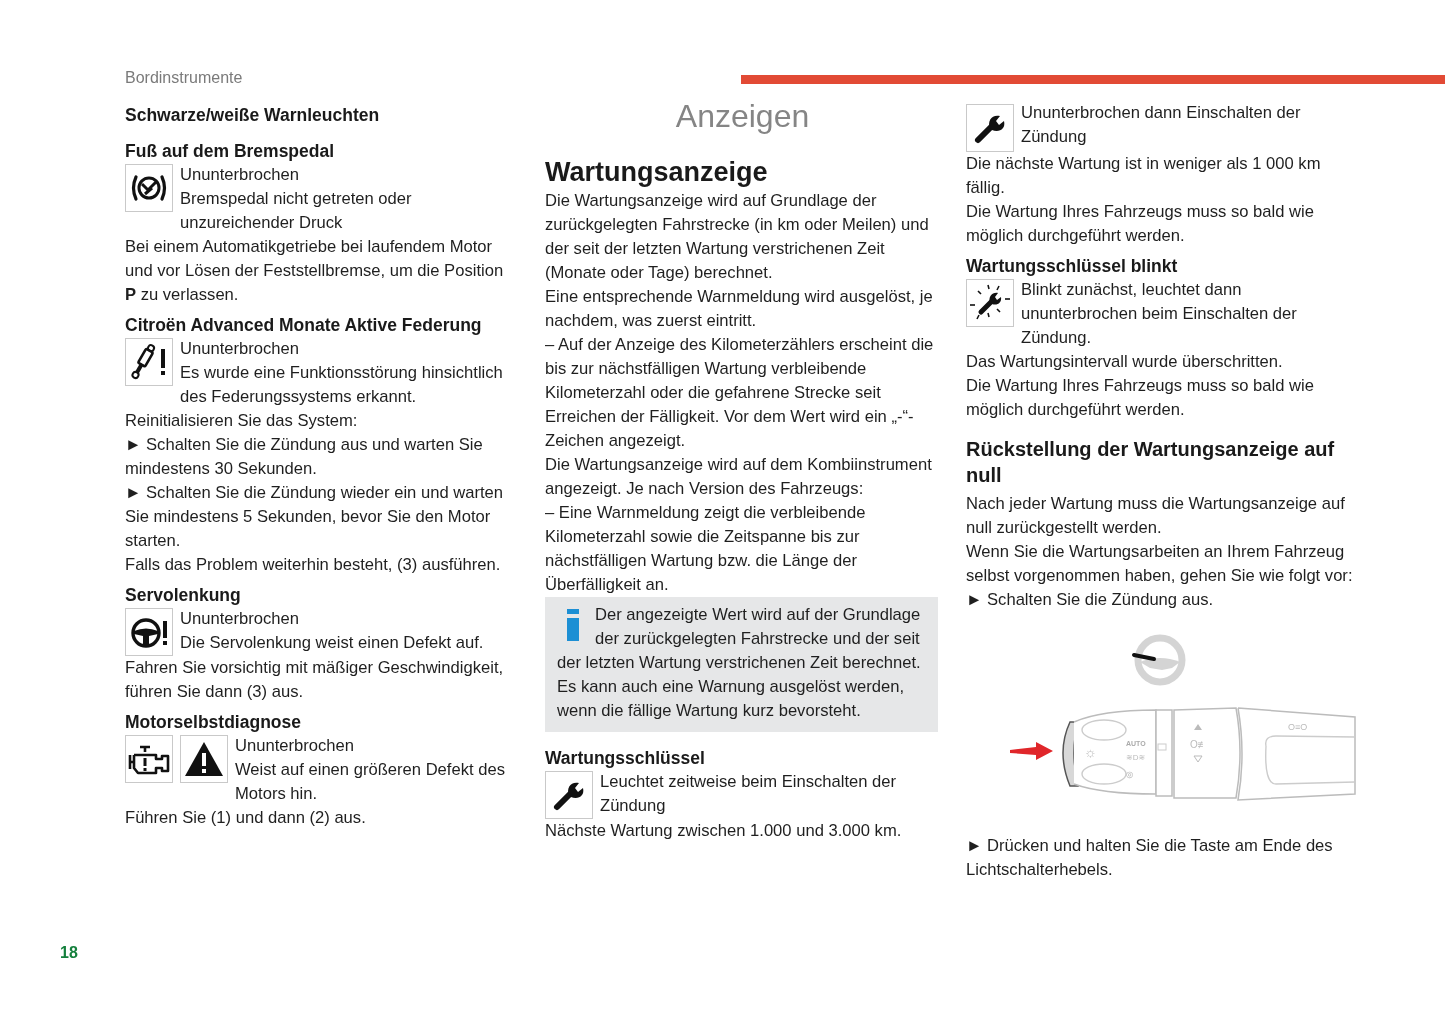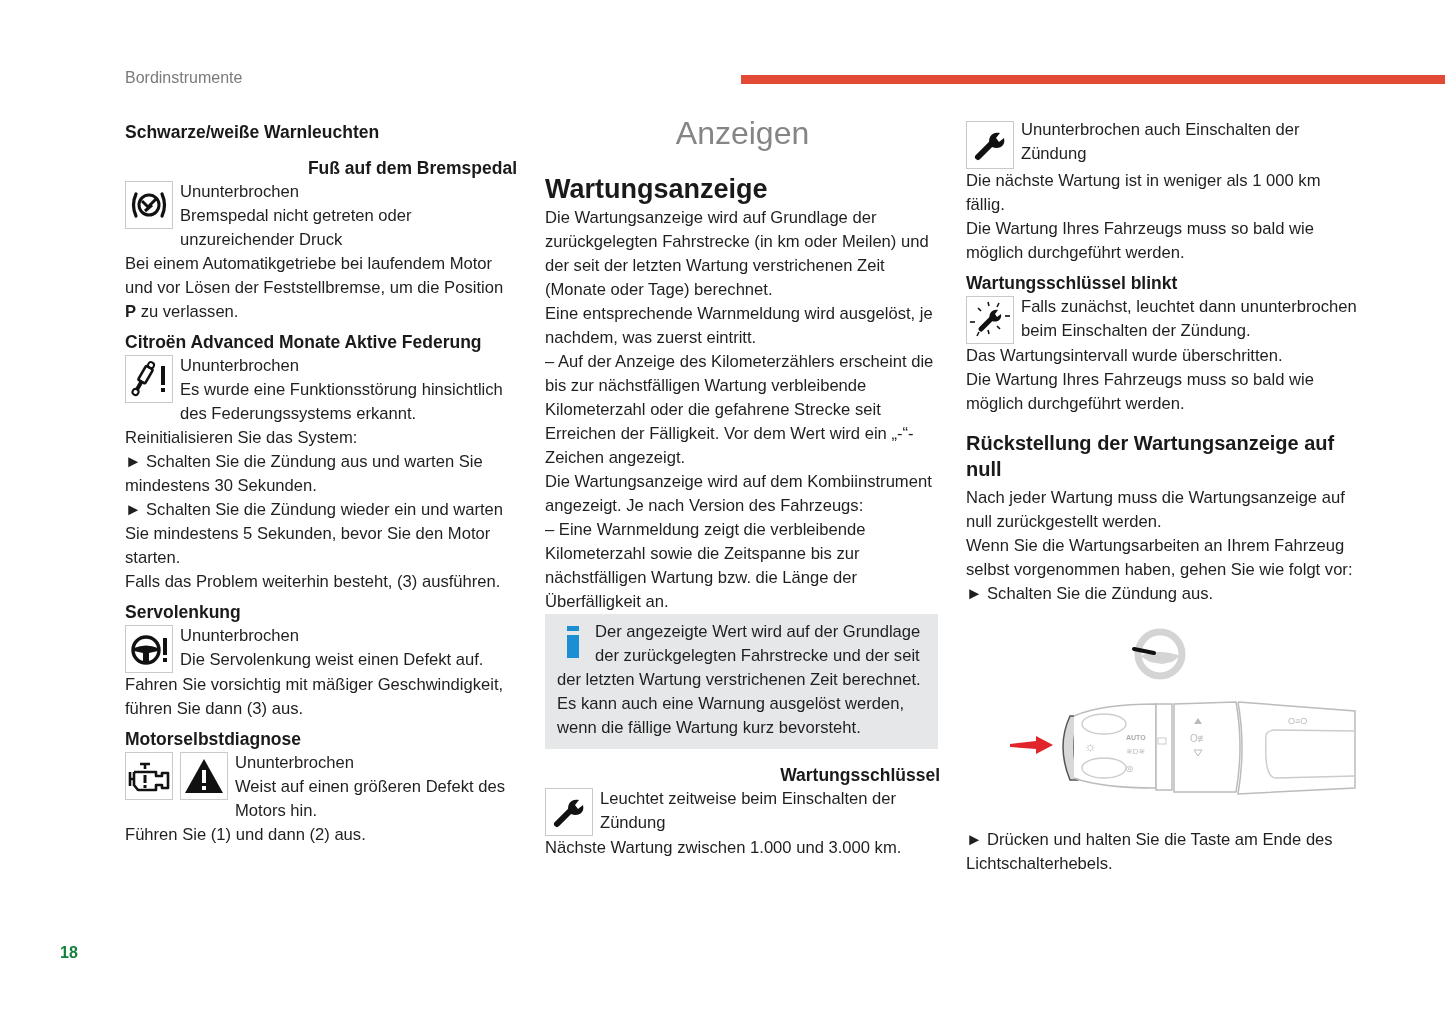--- a/index.html
+++ b/index.html
@@ -3,29 +3,29 @@
 <meta charset="utf-8">
 <style>
   * { box-sizing: border-box; margin: 0; padding: 0; }
   html, body { width: 1445px; height: 1019px; background: #ffffff; overflow: hidden; }
   body { position: relative; font-family: "Liberation Sans", sans-serif; color: #1f1f1f; }
 
   .running-head { position: absolute; left: 125px; top: 69px; font-size: 16px; color: #7a7a7a; }
   .accent-bar { position: absolute; left: 741px; top: 75px; width: 704px; height: 9px; background: #e24a35; }
   .page-number { position: absolute; left: 60px; top: 944px; font-size: 16px; font-weight: bold; color: #15803d; }
 
-  .col { position: absolute; top: 118px; font-size: 16.6px; line-height: 24px; }
+  .col { position: absolute; top: 101px; font-size: 16.6px; line-height: 24px; }
   .col1 { left: 125px; width: 392px; }
   .col2 { left: 545px; width: 395px; }
   .col3 { left: 966px; width: 395px; }
 
   .h-sub { font-weight: bold; font-size: 17.5px; line-height: 24px; color: #1a1a1a; }
   .h-sub.first { margin-top: 2px; }
   .gap-s { margin-top: 6px; }
-  .gap-m { margin-top: 12px; text-align: right; }
+  .gap-m { margin-top: 12px; }
 
   .icon-box { float: left; width: 48px; height: 48px; border: 1px solid #c9c9c9; margin: 1px 7px 0 0; display: flex; align-items: center; justify-content: center; background: #fff; }
   .icon-box.second { margin-left: 0; }
   .icon-box svg { display: block; }
   .clear { clear: both; }
   p { margin: 0; }
 
   .section-title { font-size: 32px; color: #858585; line-height: 34px; margin-top: -2px; text-align: center; }
   .main-title { font-size: 27px; font-weight: bold; color: #1a1a1a; margin-top: 22px; line-height: 34px; }
   .h-section { font-size: 20px; font-weight: bold; line-height: 26px; color: #1a1a1a; }
@@ -154,21 +154,21 @@
 </div>
 
 <div class="col col3">
   <div>
     <div class="icon-box" style="margin-top:3px;">
       <svg width="40" height="40" viewBox="0 0 40 40">
         <path d="M8 32 L22 18" stroke="#111" stroke-width="6" stroke-linecap="round"></path>
         <path d="M20 20 C17 13 22 6 30 8 L26 13 L29 17 L34 13 C36 21 29 25 22 22 Z" fill="#111"></path>
       </svg>
     </div>
-    <p>Ununterbrochen auch Einschalten der Zündung</p>
+    <p>Ununterbrochen dann Einschalten der Zündung</p>
     <p class="clear">Die nächste Wartung ist in weniger als 1 000 km fällig.</p>
     <p>Die Wartung Ihres Fahrzeugs muss so bald wie möglich durchgeführt werden.</p>
   </div>
 
   <div class="h-sub gap-s">Wartungsschlüssel blinkt</div>
   <div>
     <div class="icon-box">
       <svg width="44" height="44" viewBox="0 0 44 44">
         <path d="M13 31 L24 20" stroke="#111" stroke-width="5" stroke-linecap="round"></path>
         <path d="M22 22 C20 16 24 11 30 12 L27 16 L29 19 L33 16 C34 22 29 25 24 23 Z" fill="#111"></path>
@@ -177,21 +177,21 @@
             <line x1="37" y1="18" x2="42" y2="18"></line>
           <line x1="10" y1="10" x2="13" y2="13"></line>
             <line x1="20" y1="4" x2="21" y2="8"></line>
           <line x1="31" y1="5" x2="29" y2="9"></line>
             <line x1="9" y1="38" x2="11" y2="34"></line>
           <line x1="21" y1="36" x2="20" y2="32"></line>
             <line x1="32" y1="31" x2="29" y2="28"></line>
         </g>
       </svg>
     </div>
-    <p>Falls zunächst, leuchtet dann ununterbrochen beim Einschalten der Zündung.</p>
+    <p>Blinkt zunächst, leuchtet dann ununterbrochen beim Einschalten der Zündung.</p>
     <p class="clear">Das Wartungsintervall wurde überschritten.</p>
     <p>Die Wartung Ihres Fahrzeugs muss so bald wie möglich durchgeführt werden.</p>
   </div>
 
   <div class="h-section" style="margin-top:14px;">Rückstellung der Wartungsanzeige auf null</div>
   <p style="margin-top:4px;">Nach jeder Wartung muss die Wartungsanzeige auf null zurückgestellt werden.</p>
   <p>Wenn Sie die Wartungsarbeiten an Ihrem Fahrzeug selbst vorgenommen haben, gehen Sie wie folgt vor:</p>
   <p>► Schalten Sie die Zündung aus.</p>
 
   <div class="figure">

